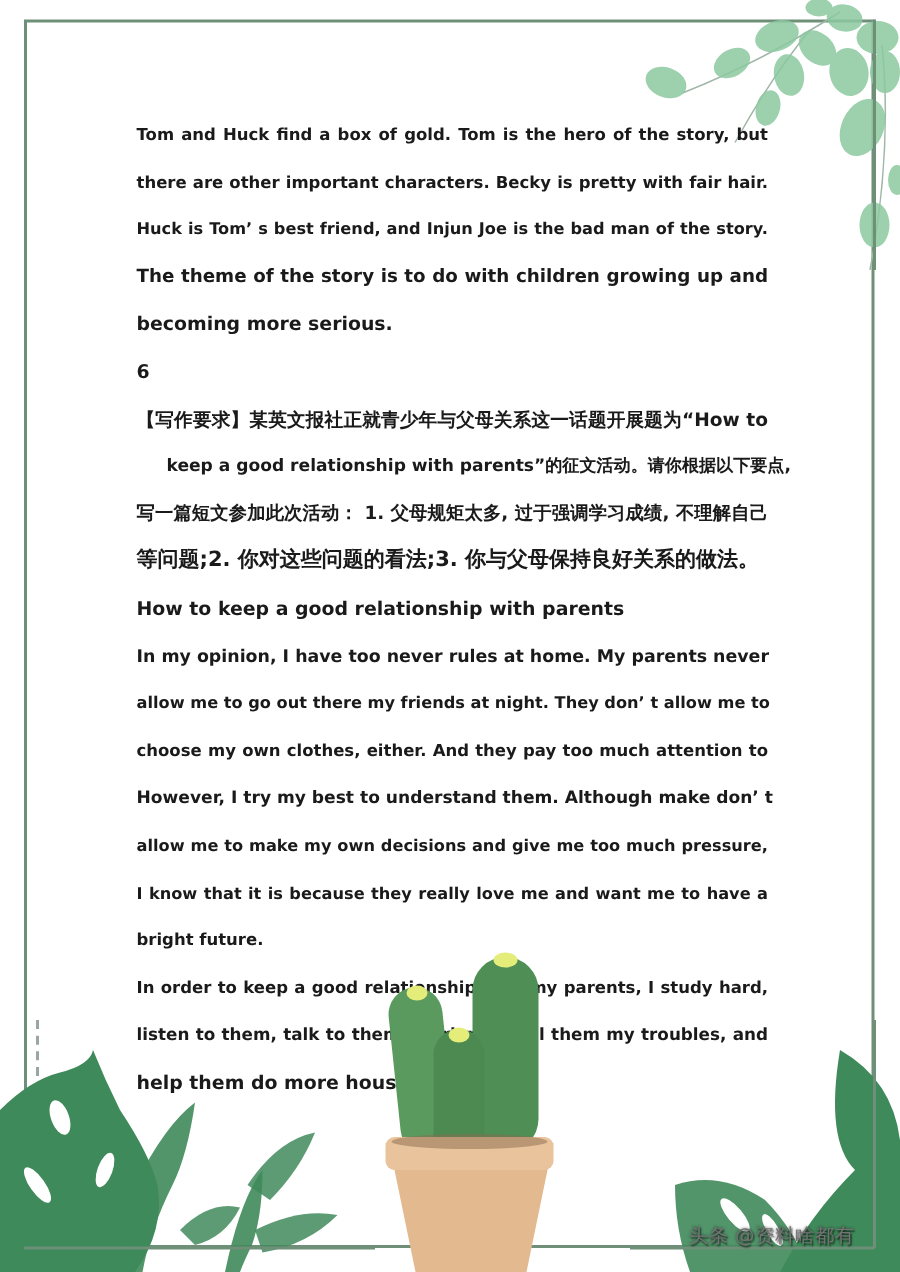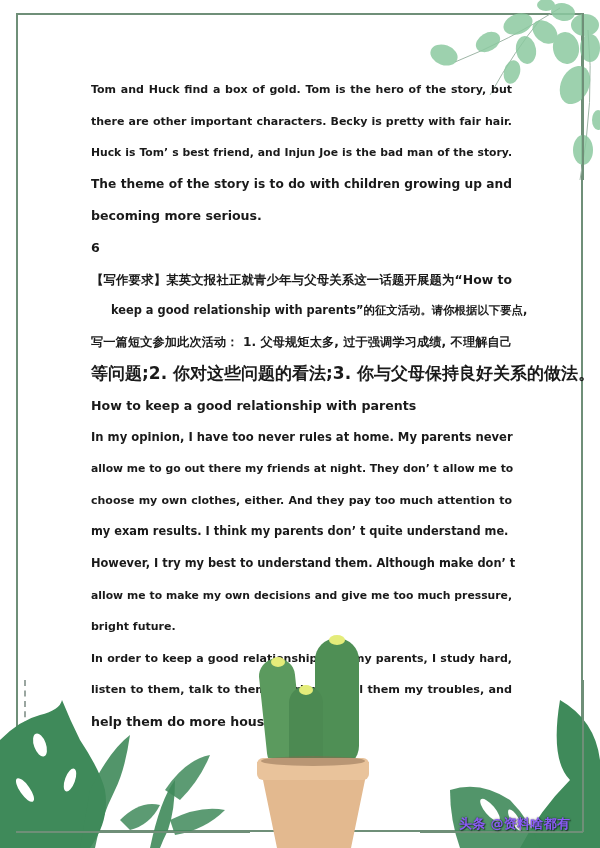--- a/index.html
+++ b/index.html
@@ -21,21 +21,21 @@
     font-size: 12.6px; font-weight: bold; color: #1a1a1a;
     line-height: 31.6px; z-index: 3;
   }
   .content p { margin: 0; text-align: justify; text-align-last: left; }
   .line { display: block; white-space: nowrap; text-align: justify; text-align-last: justify; }
   .line.last { text-align-last: left; }
   .deco { position: absolute; z-index: 2; }
   .deco.front { z-index: 4; }
   .watermark {
     position: absolute; left: 459px; top: 815px; z-index: 6;
-    color: #8b5cf6; font-size: 13px; font-weight: bold;
+    color: #737373; font-size: 13px; font-weight: normal;
     text-shadow: 0 0 2px rgba(0,0,0,0.6), 1px 1px 1px rgba(0,0,0,0.5);
     letter-spacing: 0.3px;
   }
 </style>
 </head>
 <body>
 
 <div class="frame"></div>
 <div class="dash"></div>
 
@@ -116,34 +116,34 @@
     <span class="line" style="white-space: nowrap; font-size: 12.2px;">The theme of the story is to do with children growing up and</span>
     <span class="line last" style="white-space: nowrap; font-size: 12.6px;">becoming more serious.</span>
   </p>
   <p>
     <span class="line last" style="white-space: nowrap; font-size: 12.6px;">6</span>
   </p>
   <p>
     <span class="line" style="white-space: nowrap; font-size: 12.4px;">【写作要求】某英文报社正就青少年与父母关系这一话题开展题为“How to</span>
     <span class="line" style="white-space: nowrap; font-size: 11.4px; margin-left: 20px;">keep a good relationship with parents”的征文活动。请你根据以下要点,</span>
     <span class="line" style="white-space: nowrap; font-size: 12.2px;">写一篇短文参加此次活动： 1. 父母规矩太多, 过于强调学习成绩, 不理解自己</span>
-    <span class="line last" style="white-space: nowrap; font-size: 17px;">等问题;2. 你对这些问题的看法;3. 你与父母保持良好关系的做法。</span>
+    <span class="line last" style="white-space: nowrap; font-size: 14px;">等问题;2. 你对这些问题的看法;3. 你与父母保持良好关系的做法。</span>
   </p>
   <p>
     <span class="line last" style="white-space: nowrap; font-size: 12.6px;">How to keep a good relationship with parents</span>
   </p>
   <p>
     <span class="line" style="white-space: nowrap; font-size: 11.6px;">In my opinion, I have too never rules at home. My parents never</span>
     <span class="line" style="white-space: nowrap; font-size: 10.8px;">allow me to go out there my friends at night. They don’ t allow me to</span>
     <span class="line" style="white-space: nowrap; font-size: 11px;">choose my own clothes, either. And they pay too much attention to</span>
-    <span class="line last" style="white-space: nowrap; font-size: 11.4px;">my exam results. I think my parents don’ t quite understand me.</span>
   </p>
   <p>
     <span class="line" style="white-space: nowrap; font-size: 11.4px;">However, I try my best to understand them. Although make don’ t</span>
     <span class="line" style="white-space: nowrap; font-size: 10.8px;">allow me to make my own decisions and give me too much pressure,</span>
+    <span class="line" style="white-space: nowrap; font-size: 10.8px;">I know that it is because they really love me and want me to have a</span>
     <span class="line last" style="white-space: nowrap; font-size: 11px;">bright future.</span>
   </p>
   <p>
     <span class="line" style="white-space: nowrap; font-size: 11px;">In order to keep a good relationship with my parents, I study hard,</span>
     <span class="line" style="white-space: nowrap; font-size: 11.2px;">listen to them, talk to them as friends, tell them my troubles, and</span>
     <span class="line last" style="white-space: nowrap; font-size: 12.6px;">help them do more housework.</span>
   </p>
 </div>
 
 <div class="watermark">头条 @资料啥都有</div>

